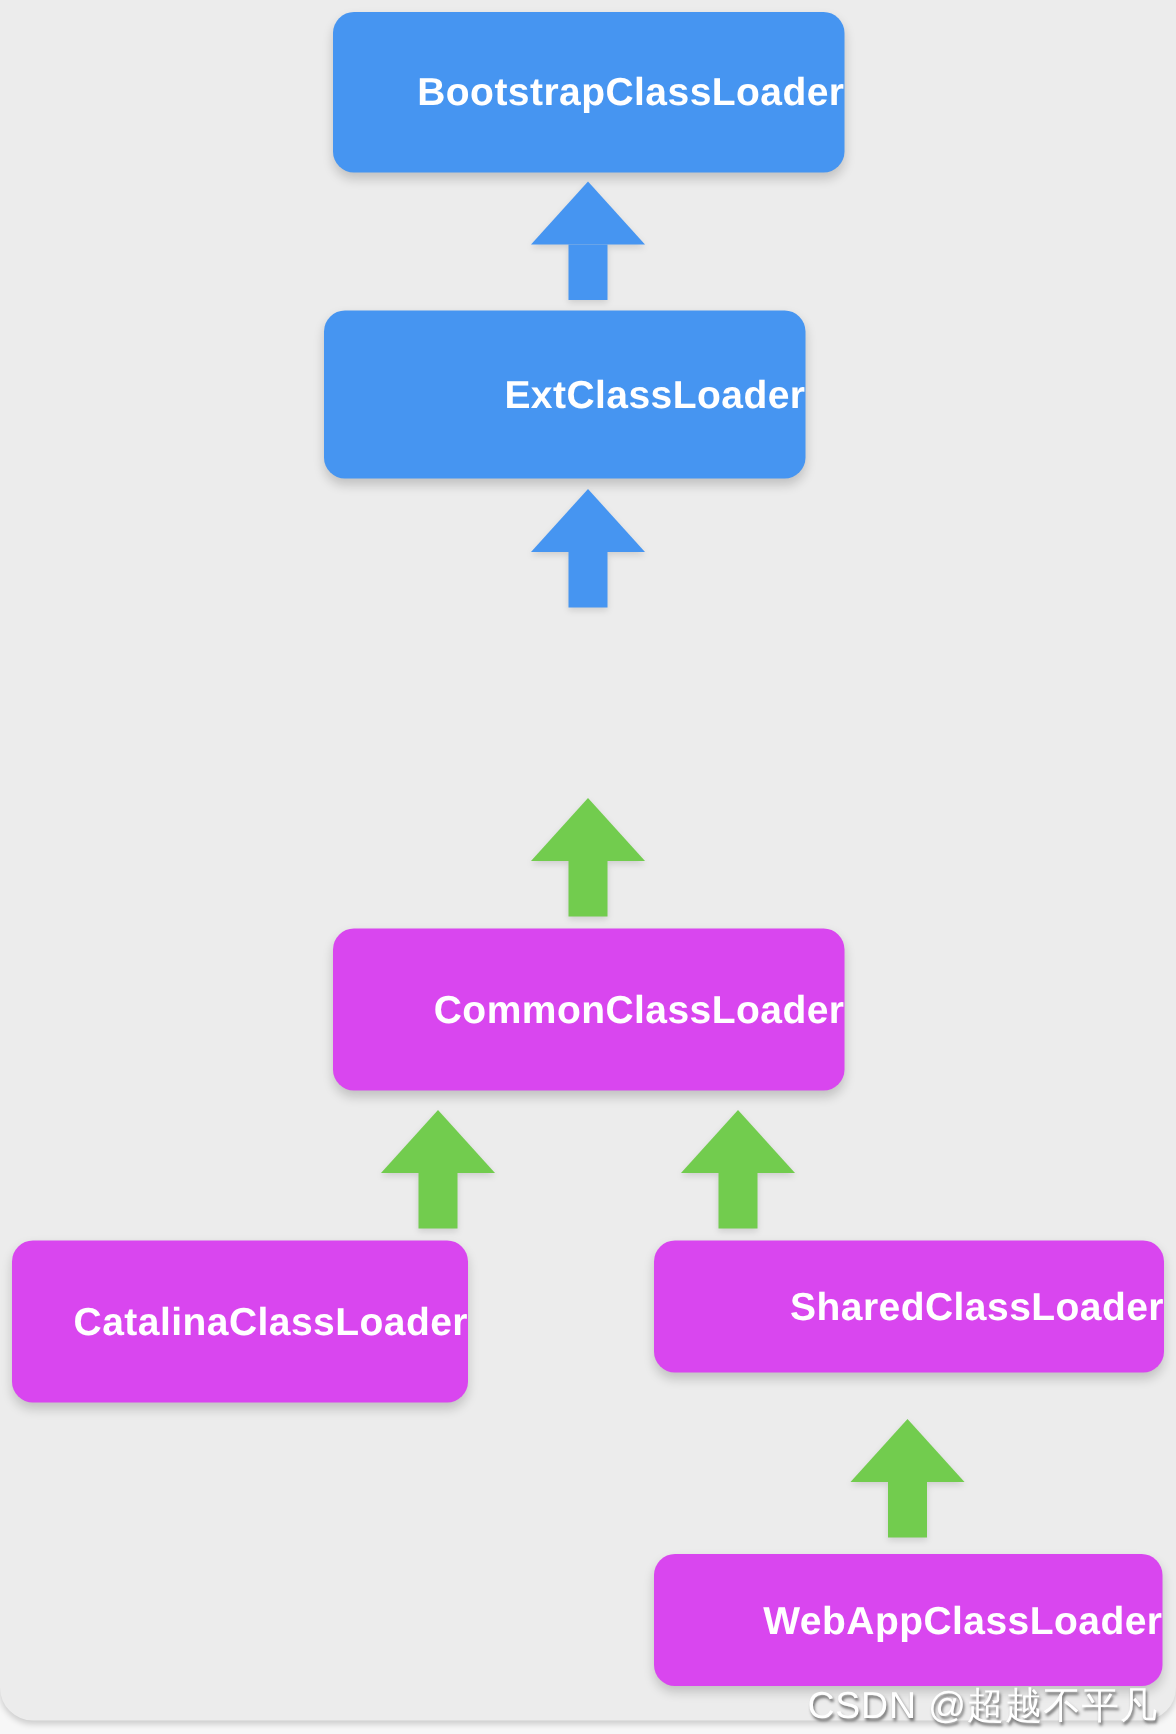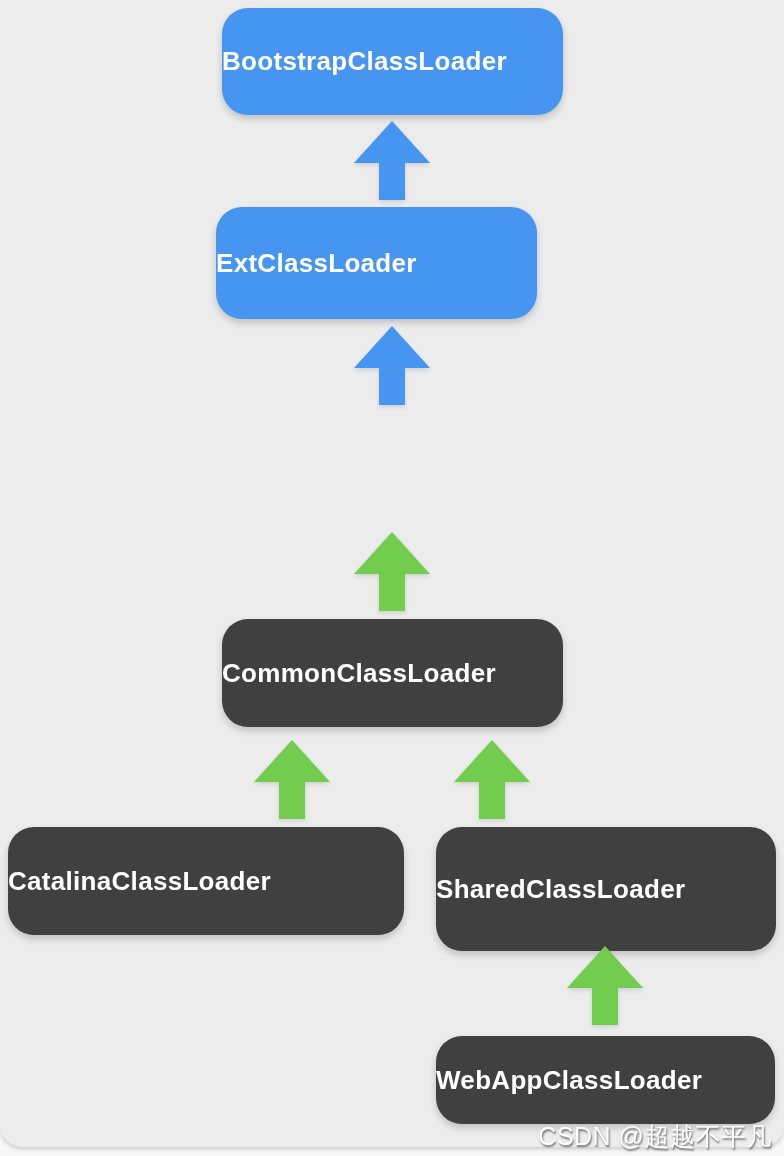--- a/index.html
+++ b/index.html
@@ -16,39 +16,39 @@
   }
   .board {
     position: absolute;
     left: 0; top: 0; right: 0; bottom: 9px;
     background: #ececec;
     border-radius: 0 0 22px 22px;
     box-shadow: 0 2px 4px rgba(0,0,0,0.18);
   }
   .node {
     position: absolute;
-    border-radius: 26px;
+    border-radius: 14px;
     display: flex;
     align-items: center;
-    justify-content: flex-start;
+    justify-content: flex-end;
     color: #ffffff;
     font-size: 26px;
     font-weight: 700;
     letter-spacing: 0.3px;
     box-shadow: 0 4px 7px rgba(0,0,0,0.18);
   }
   .node.blue  { background: #4695f1; }
-  .node.green { background: #404040; }
+  .node.green { background: #d946ef; }
 
   .node-bootstrap { left: 222px; top: 8px;    width: 341px; height: 107px; }
   .node-ext       { left: 216px; top: 207px;  width: 321px; height: 112px; }
   .node-app       { left: 222px; top: 412px;  width: 341px; height: 110px; }
   .node-common    { left: 222px; top: 619px;  width: 341px; height: 108px; }
-  .node-catalina  { left: 8px;   top: 827px;  width: 396px; height: 108px; }
-  .node-shared    { left: 436px; top: 827px;  width: 340px; height: 124px; }
+  .node-catalina  { left: 8px;   top: 827px;  width: 304px; height: 108px; }
+  .node-shared    { left: 436px; top: 827px;  width: 340px; height: 88px; }
   .node-webapp    { left: 436px; top: 1036px; width: 339px; height: 88px; }
 
   .arrow {
     position: absolute;
     width: 76px;
     display: flex;
     flex-direction: column;
     align-items: center;
     filter: drop-shadow(0 2px 2px rgba(0,0,0,0.12));
   }

